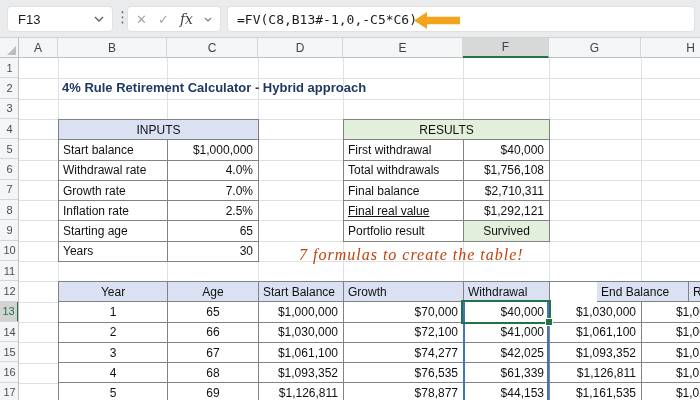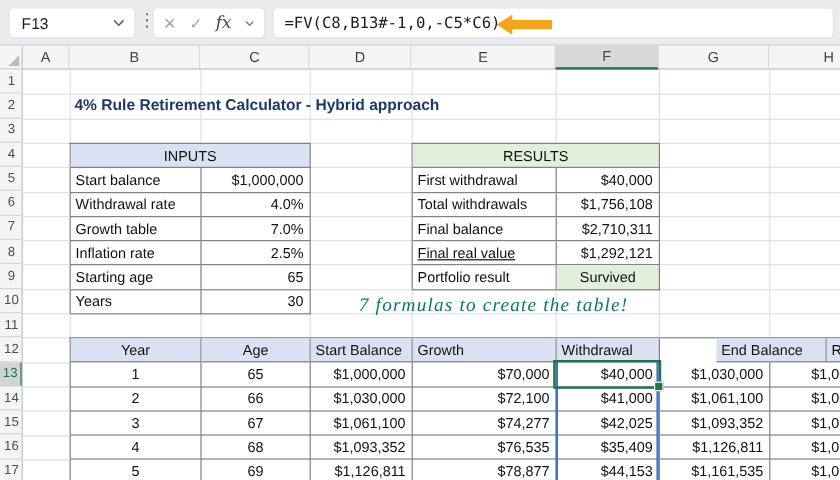--- a/index.html
+++ b/index.html
@@ -49,21 +49,21 @@
       white-space:nowrap;flex:none;}
   .xc.hd{background:#D9E1F2;justify-content:center;}
   .xc.ghd{background:#E2EFDA;justify-content:center;}
   .xc.num{justify-content:flex-end;padding-right:5px;}
   .xc.txt{justify-content:flex-start;padding-left:4px;}
   .xc.ctr{justify-content:center;}
   .xc.survived{background:#E2EFDA;justify-content:center;}
 
   .title{position:absolute;left:62px;top:80px;font-size:13px;font-weight:bold;
          color:#1F3864;z-index:6;white-space:nowrap;}
-  .note{position:absolute;left:299px;top:246px;font-size:16px;color:#0f766e;z-index:6;
+  .note{position:absolute;left:299px;top:246px;font-size:16px;color:#c2410c;z-index:6;
         font-family:cursive;font-style:italic;letter-spacing:1px;white-space:nowrap;}
 
   
   .spill{position:absolute;left:463px;top:301px;width:86px;height:99px;box-sizing:border-box;
          border-left:2px solid #4472C4;border-right:2px solid #4472C4;z-index:7;pointer-events:none;}
   .selbox{position:absolute;left:461px;top:300px;width:86px;height:20px;
           border:2px solid #217346;z-index:8;}
   .fillhandle{position:absolute;right:-4px;bottom:-4px;width:6px;height:6px;
               background:#217346;border:1px solid #fff;}
 </style>
@@ -160,21 +160,21 @@
     </div>
     <div class="xrow">
       <div class="xc txt" style="width: 109px; height: 20.3px;">Start balance</div>
       <div class="xc num" style="width: 91px; height: 20.3px;">$1,000,000</div>
     </div>
     <div class="xrow">
       <div class="xc txt" style="width: 109px; height: 20.3px;">Withdrawal rate</div>
       <div class="xc num" style="width: 91px; height: 20.3px;">4.0%</div>
     </div>
     <div class="xrow">
-      <div class="xc txt" style="width: 109px; height: 20.3px;">Growth table</div>
+      <div class="xc txt" style="width: 109px; height: 20.3px;">Growth rate</div>
       <div class="xc num" style="width: 91px; height: 20.3px;">7.0%</div>
     </div>
     <div class="xrow">
       <div class="xc txt" style="width: 109px; height: 20.3px;">Inflation rate</div>
       <div class="xc num" style="width: 91px; height: 20.3px;">2.5%</div>
     </div>
     <div class="xrow">
       <div class="xc txt" style="width: 109px; height: 20.3px;">Starting age</div>
       <div class="xc num" style="width: 91px; height: 20.3px;">65</div>
     </div>
@@ -246,21 +246,21 @@
       <div class="xc num" style="width: 120px; height: 20.3px;">$74,277</div>
       <div class="xc num" style="width: 86px; height: 20.3px;">$42,025</div>
       <div class="xc num" style="width: 92px; height: 20.3px;">$1,093,352</div>
       <div class="xc num" style="width: 100px; height: 20.3px;">$1,015,286</div>
     </div>
     <div class="xrow">
       <div class="xc ctr" style="width: 109px; height: 20.3px;">4</div>
       <div class="xc ctr" style="width: 91px; height: 20.3px;">68</div>
       <div class="xc num" style="width: 85px; height: 20.3px;">$1,093,352</div>
       <div class="xc num" style="width: 120px; height: 20.3px;">$76,535</div>
-      <div class="xc num" style="width: 86px; height: 20.3px;">$35,409</div>
+      <div class="xc num" style="width: 86px; height: 20.3px;">$61,339</div>
       <div class="xc num" style="width: 92px; height: 20.3px;">$1,126,811</div>
       <div class="xc num" style="width: 100px; height: 20.3px;">$1,020,835</div>
     </div>
     <div class="xrow">
       <div class="xc ctr" style="width: 109px; height: 20.3px;">5</div>
       <div class="xc ctr" style="width: 91px; height: 20.3px;">69</div>
       <div class="xc num" style="width: 85px; height: 20.3px;">$1,126,811</div>
       <div class="xc num" style="width: 120px; height: 20.3px;">$78,877</div>
       <div class="xc num" style="width: 86px; height: 20.3px;">$44,153</div>
       <div class="xc num" style="width: 92px; height: 20.3px;">$1,161,535</div>

